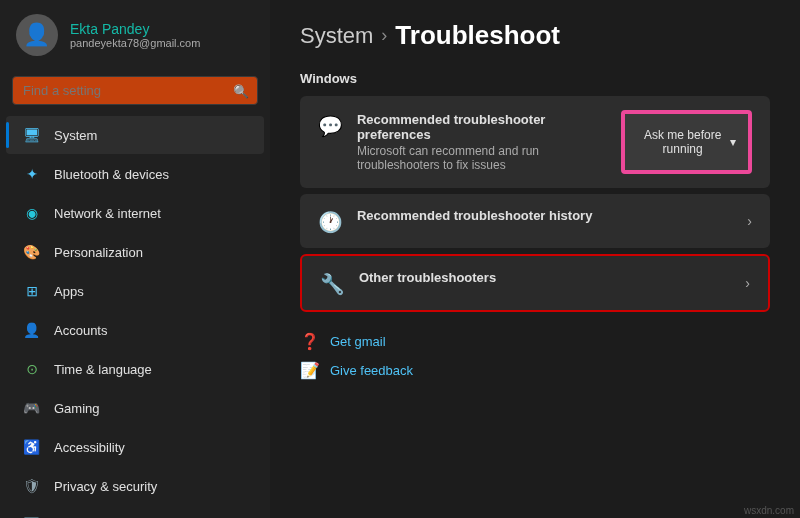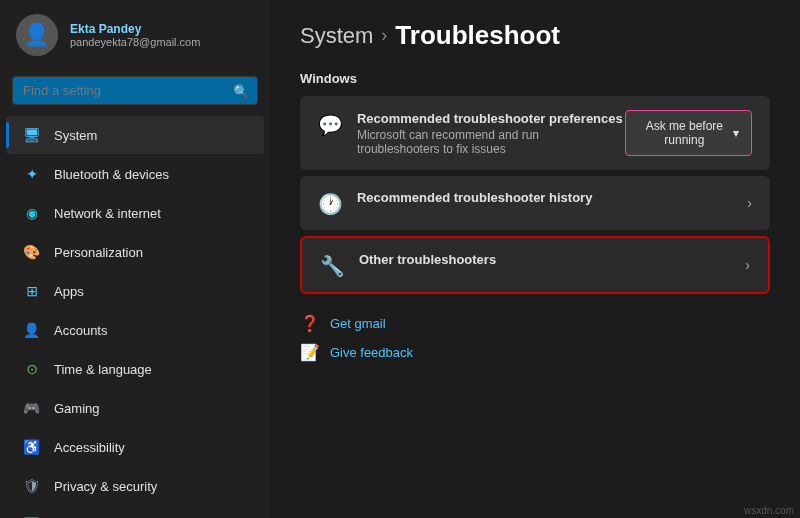--- a/index.html
+++ b/index.html
@@ -47,38 +47,38 @@
       color: #ccc;
       font-size: 22px;
     }
 
     .user-info {
       display: flex;
       flex-direction: column;
     }
 
     .user-name {
-      font-size: 12px;
-      font-weight: 700;
-      color: #7dd3fc;
+      font-size: 14px;
+      font-weight: 400;
+      color: #14b8a6;
     }
 
     .user-email {
       font-size: 11px;
       color: #aaa;
     }
 
     .search-box {
       margin: 6px 12px 10px 12px;
       position: relative;
     }
 
     .search-input {
       width: 100%;
-      background: #0369a1;
+      background: #c2410c;
       border: 1px solid #3a3a3a;
       border-radius: 4px;
       color: #ccc;
       padding: 6px 32px 6px 10px;
       font-size: 13px;
       outline: none;
     }
 
     .search-icon-wrap {
       position: absolute;
@@ -237,23 +237,23 @@
     }
 
     .option-right {
       display: flex;
       align-items: center;
       gap: 6px;
     }
 
     .dropdown-btn {
       background: #3a3a3a;
-      border: 1px solid #ec4899;
+      border: 4px solid #ec4899;
       color: #e0e0e0;
-      padding: 8px 12px;
+      padding: 14px 12px;
       border-radius: 4px;
       cursor: pointer;
       font-size: 12px;
       display: flex;
       align-items: center;
       gap: 2px;
     }
 
     .chevron-right {
       color: #aaa;

